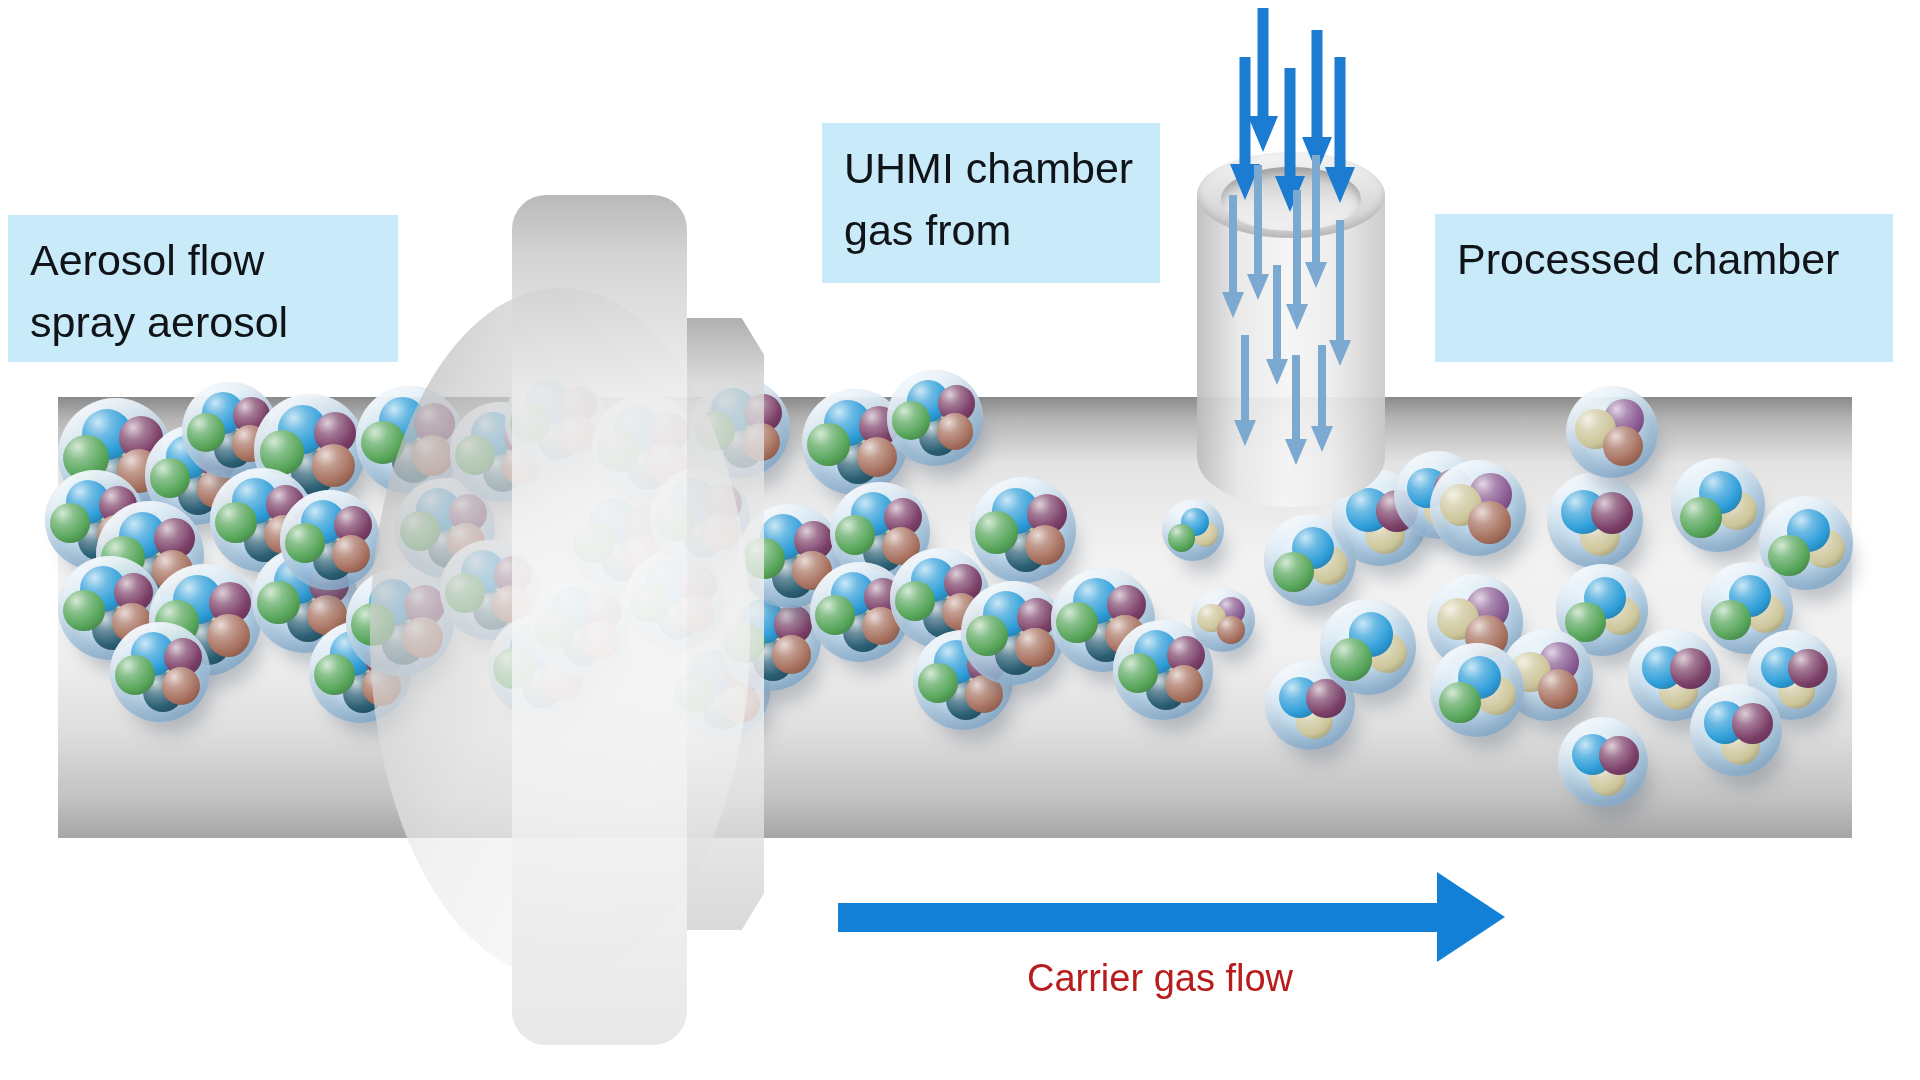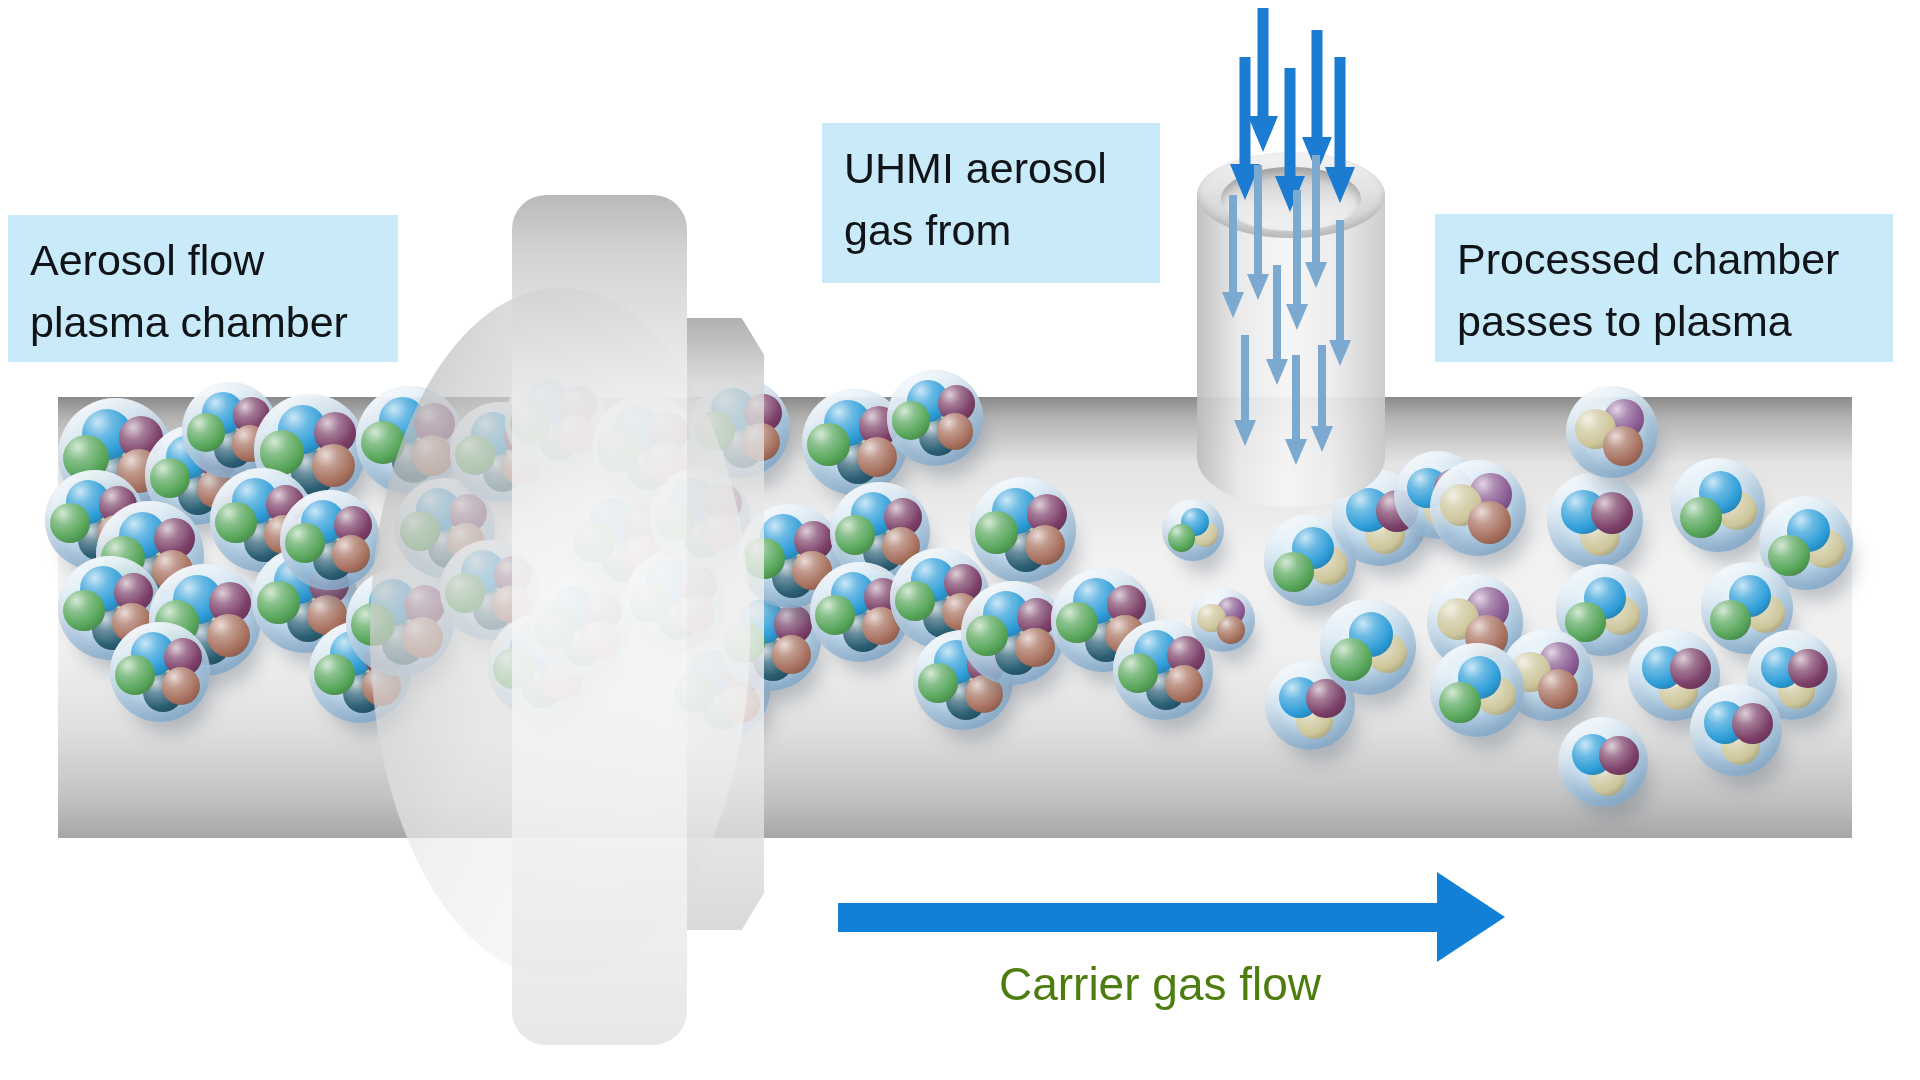--- a/index.html
+++ b/index.html
@@ -9,21 +9,21 @@
 
   
   #pipe{left:58px;top:397px;width:1794px;height:441px;
     background:linear-gradient(180deg,#8a8a8a 0%,#b5b5b5 5%,#e3e3e3 15%,#f2f2f2 36%,
                #f0f0f0 58%,#dedede 76%,#c2c2c2 91%,#a6a6a6 100%);}
 
   
   .label-box{background:var(--labelbg);color:#101418;font-size:43px;line-height:1.45;
     padding:14px 22px;box-sizing:border-box;}
   .label-box div{white-space:nowrap;}
-  #caption-carrier{color:#4d7c0f;font-size:46px;text-align:center;}
+  #caption-carrier{color:#b91c1c;font-size:38px;text-align:center;}
 
   
   .bubble{position:absolute;border-radius:50%;
     background:radial-gradient(circle at 38% 30%, rgba(238,247,253,0.95) 0%,
       rgba(210,231,245,0.88) 34%, rgba(168,203,229,0.82) 66%,
       rgba(132,172,206,0.88) 90%, rgba(116,156,192,0.9) 100%);
     box-shadow:10px 20px 18px -8px rgba(105,115,128,0.38),
       inset -6px -14px 22px rgba(84,122,158,0.38),
       inset 4px 8px 14px rgba(255,255,255,0.85);}
   .sphere{position:absolute;border-radius:50%;}
@@ -550,30 +550,29 @@
         <div class="head" style="top: 84px; border-left-width: 11px; border-right-width: 11px; border-top: 26px solid rgb(124, 169, 207);"></div>
       </div>
       <div class="arrow-down" style="left: 1311px; top: 345px; width: 22px; height: 107px;">
         <div class="shaft" style="width: 8px; height: 81px; background: rgb(124, 169, 207);"></div>
         <div class="head" style="top: 81px; border-left-width: 11px; border-right-width: 11px; border-top: 26px solid rgb(124, 169, 207);"></div>
       </div>
     </div>
 
   <div class="abs label-box" style="left:8px;top:215px;width:390px;height:147px;">
     <div>Aerosol flow</div>
-    <div>plasma chamber</div>
+    <div>spray aerosol</div>
   </div>
 
   <div class="abs label-box" style="left:822px;top:123px;width:338px;height:160px;">
-    <div>UHMI aerosol</div>
+    <div>UHMI chamber</div>
     <div>gas from</div>
   </div>
 
   <div class="abs label-box" style="left:1435px;top:214px;width:458px;height:148px;">
     <div>Processed chamber</div>
-    <div>passes to plasma</div>
   </div>
 
   <div id="carrier-shaft" class="abs"></div>
   <div id="carrier-head" class="abs"></div>
   <div id="caption-carrier" class="abs" style="left:840px;top:957px;width:640px;">Carrier gas flow</div>
 
 </div>
 
 </body></html>

